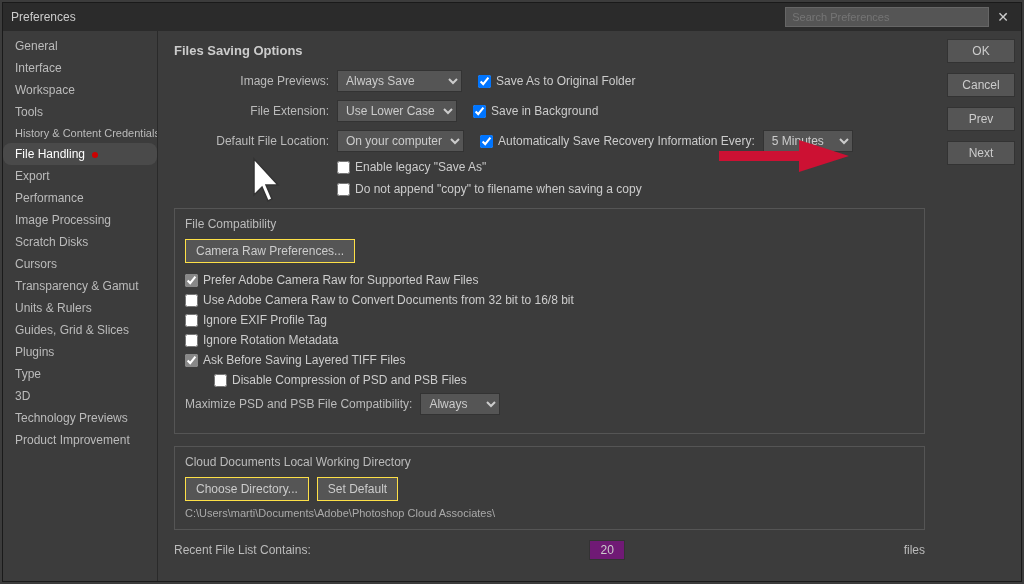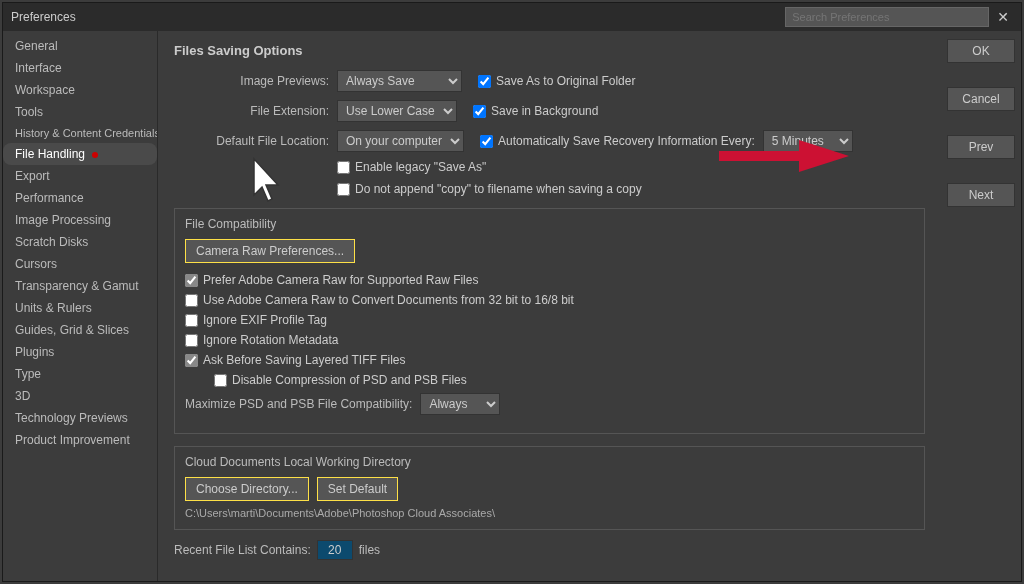--- a/index.html
+++ b/index.html
@@ -87,21 +87,21 @@
       flex: 1;
       padding: 12px 16px;
       overflow-y: auto;
       position: relative;
     }
     .buttons-panel {
       width: 80px;
       padding: 8px 6px;
       display: flex;
       flex-direction: column;
-      gap: 24px;
+      gap: 10px;
       flex-shrink: 0;
     }
     .dialog-btn {
       background: #555;
       border: 1px solid #333;
       color: #ccc;
       font-size: 12px;
       padding: 4px 8px;
       cursor: pointer;
       width: 68px;
@@ -165,25 +165,26 @@
       height: 13px;
     }
     .path-text {
       color: #aaa;
       font-size: 11px;
       margin-top: 6px;
     }
     .recent-row {
       display: flex;
       align-items: center;
-      gap: 6px;
+      gap: 20px;
       margin-top: 10px;
+      justify-content: space-between;
     }
     .number-input {
-      background: #0c4a6e;
+      background: #701a75;
       border: 1px solid #333;
       color: #ccc;
       width: 36px;
       height: 20px;
       text-align: center;
       font-size: 12px;
     }
     
     .red-dot {
       display: inline-block;

